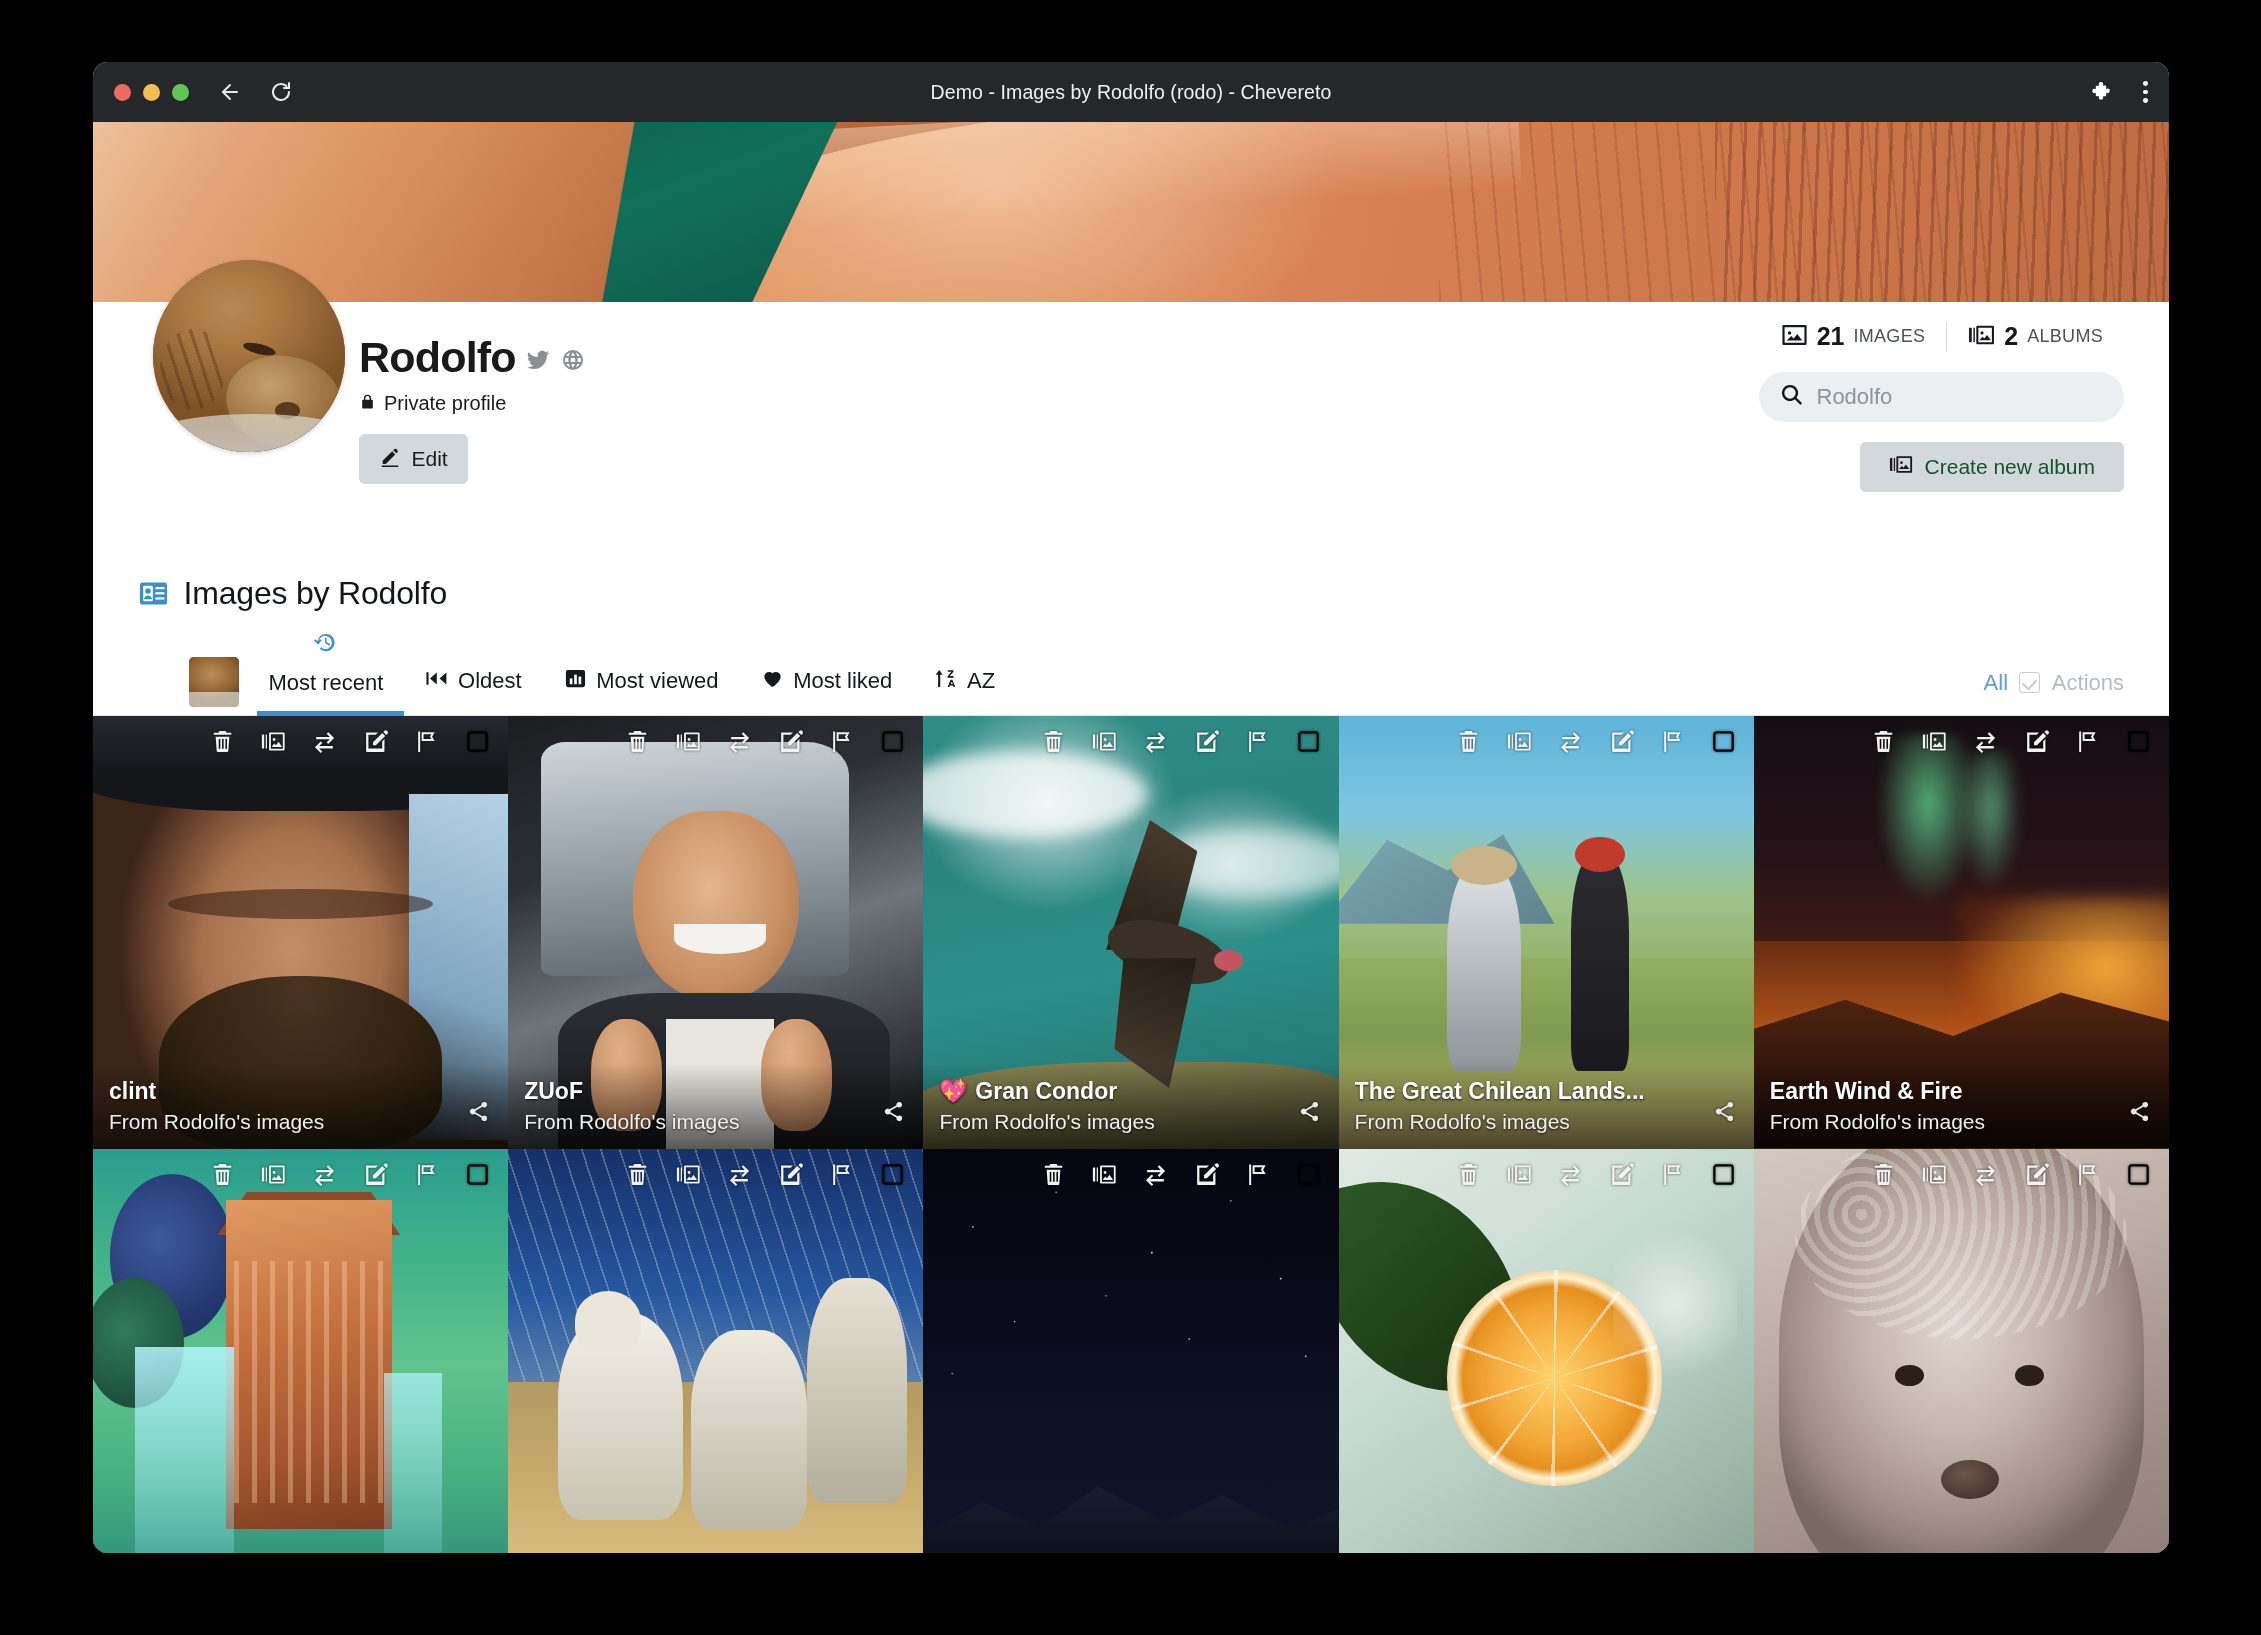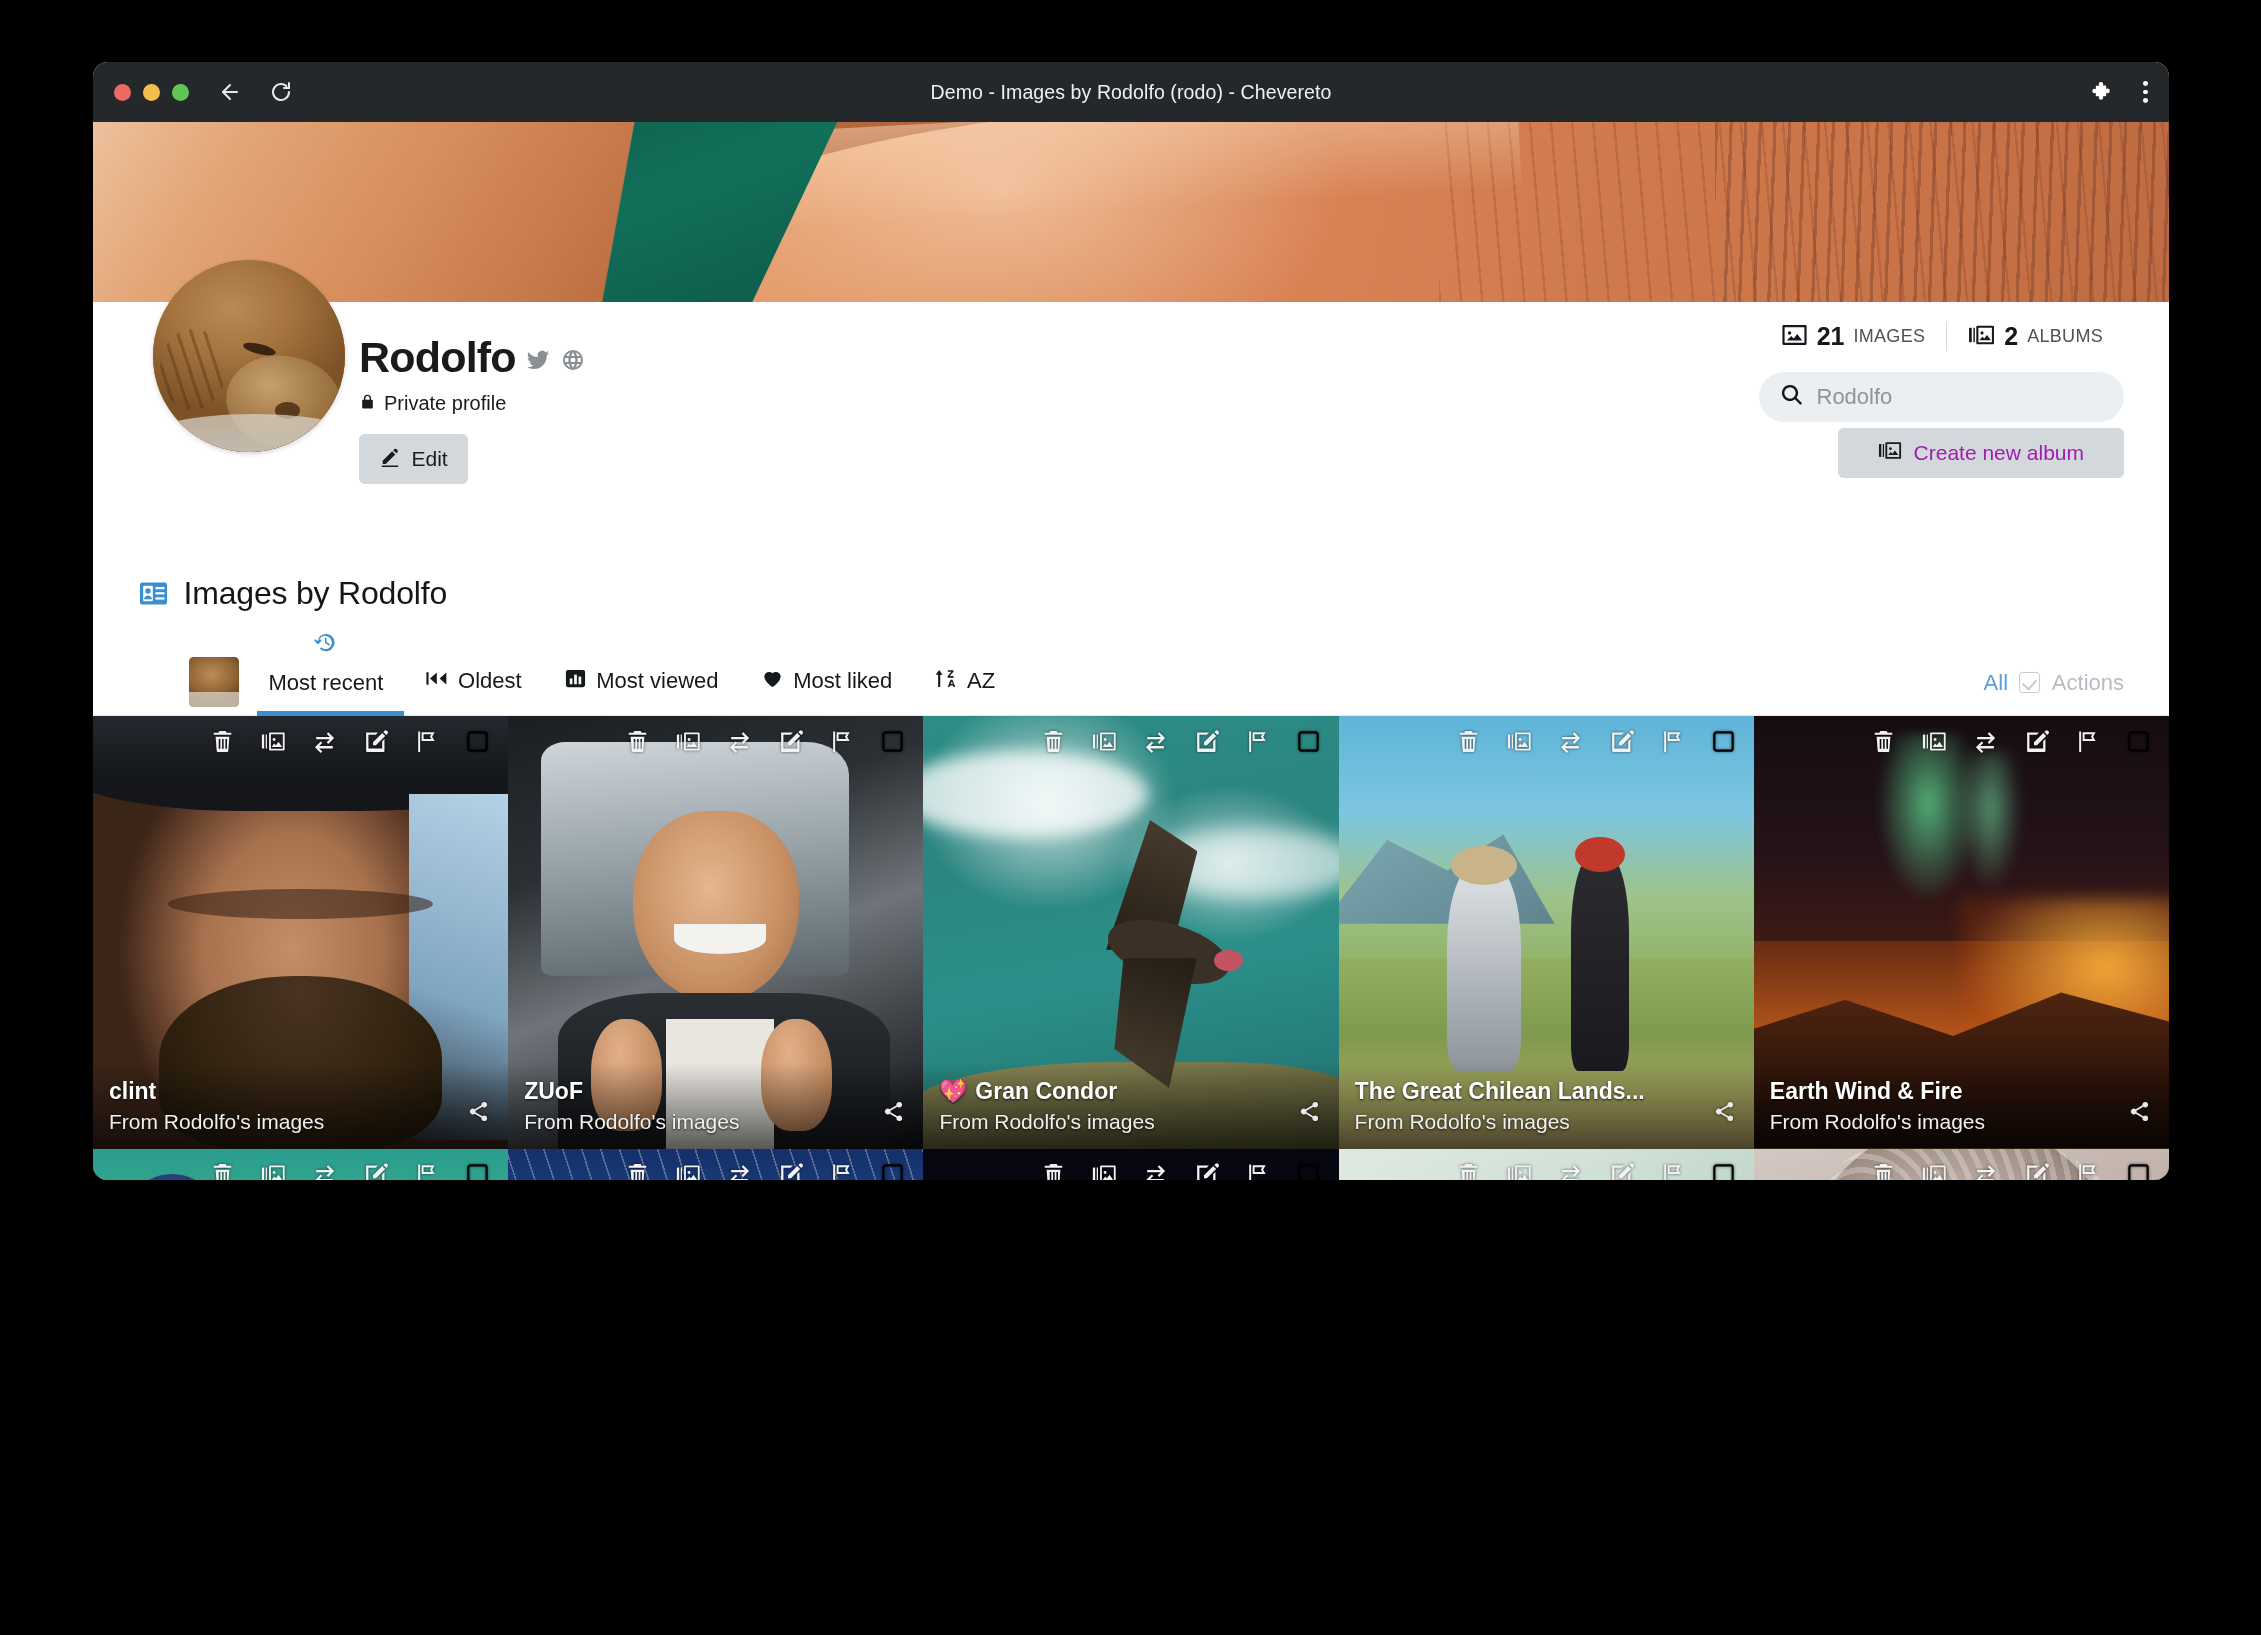--- a/index.html
+++ b/index.html
@@ -7,21 +7,21 @@
     width: 2261px; height: 1635px;
     background: #000;
     font-family: "Liberation Sans", sans-serif;
     overflow: hidden;
   }
 
   
   .browser-window {
     position: absolute;
     left: 93px; top: 62px;
-    width: 2076px; height: 1118px;
+    width: 2076px; height: 1491px;
     border-radius: 14.6px;
     overflow: hidden;
     background: #fff;
     box-shadow: 0 8px 32px rgba(0,0,0,.6);
   }
 
   .titlebar {
     height: 60px;
     background: #25282a;
     display: flex;
@@ -201,24 +201,24 @@
   }
   .search-box svg { width: 23.5px; height: 23.5px; fill: #11161a; flex: none; }
   .search-box input {
     border: none; outline: none; background: transparent;
     font-size: 22px; color: #3a4045; width: 100%;
     font-family: "Liberation Sans", sans-serif;
   }
   .search-box input::placeholder { color: #8d949a; }
 
   .create-album-btn {
-    margin-top: 6px;
+    margin-top: 20px;
     display: inline-flex; align-items: center; gap: 11.4px;
     background: #d3d8dd; border: none; border-radius: 5.7px;
-    padding: 12px 40px; font-size: 21px; color: #a21caf;
+    padding: 12px 29px; font-size: 21px; color: #14532d;
     cursor: pointer;
     font-family: "Liberation Sans", sans-serif;
   }
   .create-album-btn svg { width: 24px; height: 21px; fill: #1b1b1b; }
 
   
   .section-title {
     display: flex; align-items: center; gap: 14.6px;
     padding: 0 45px; margin-top: -9.7px;
     height: 57px;

